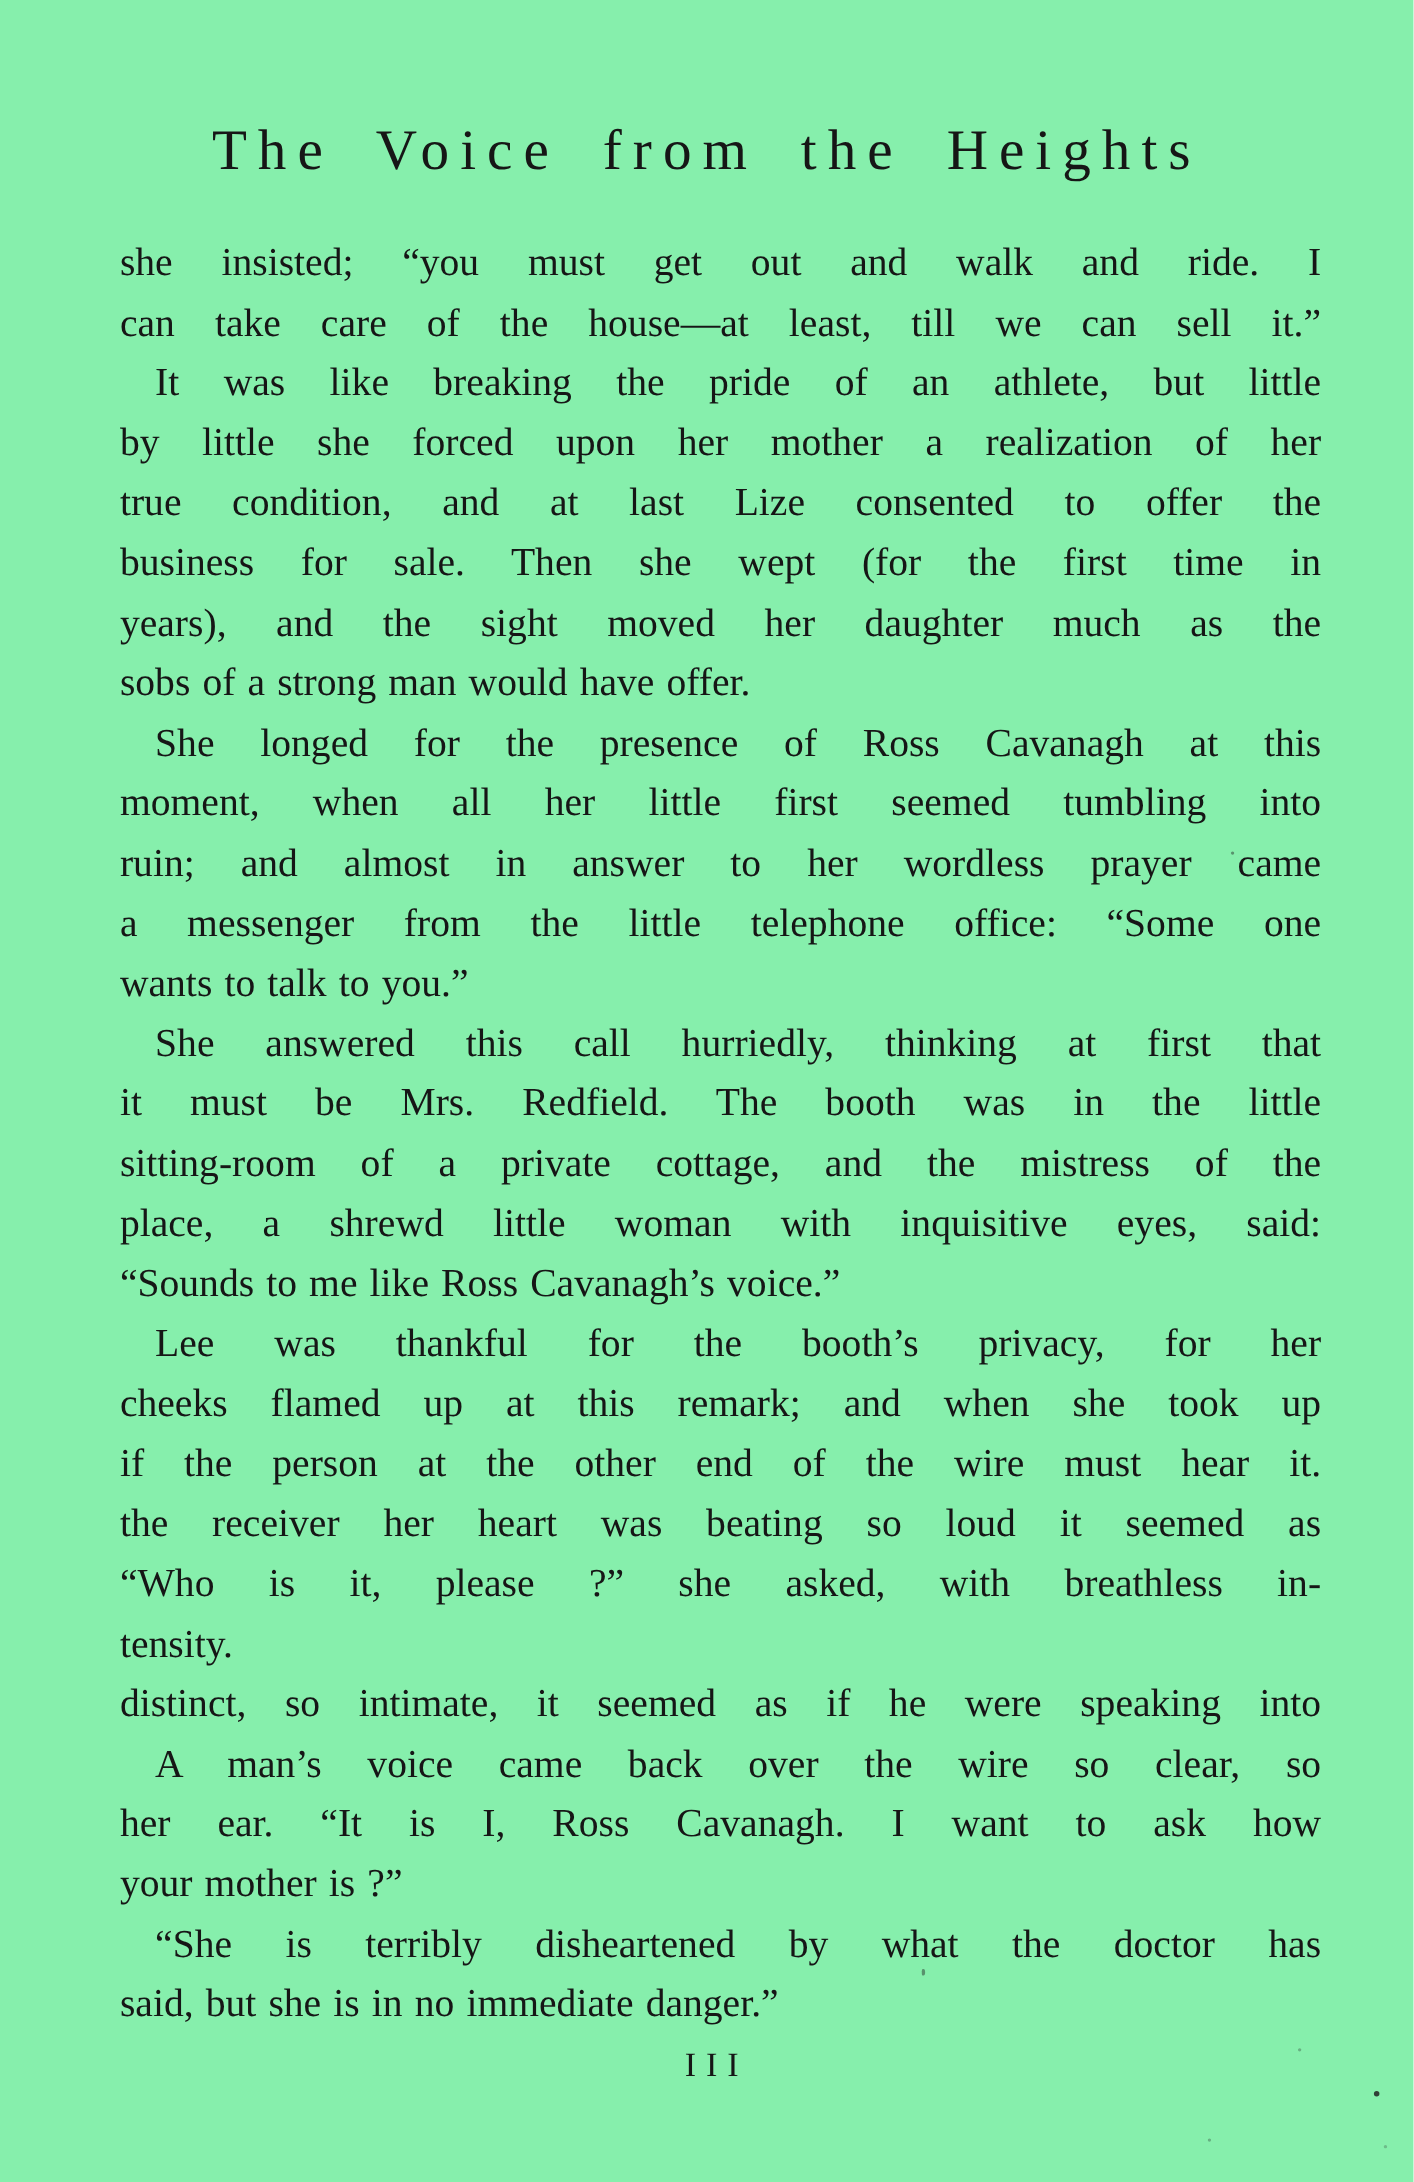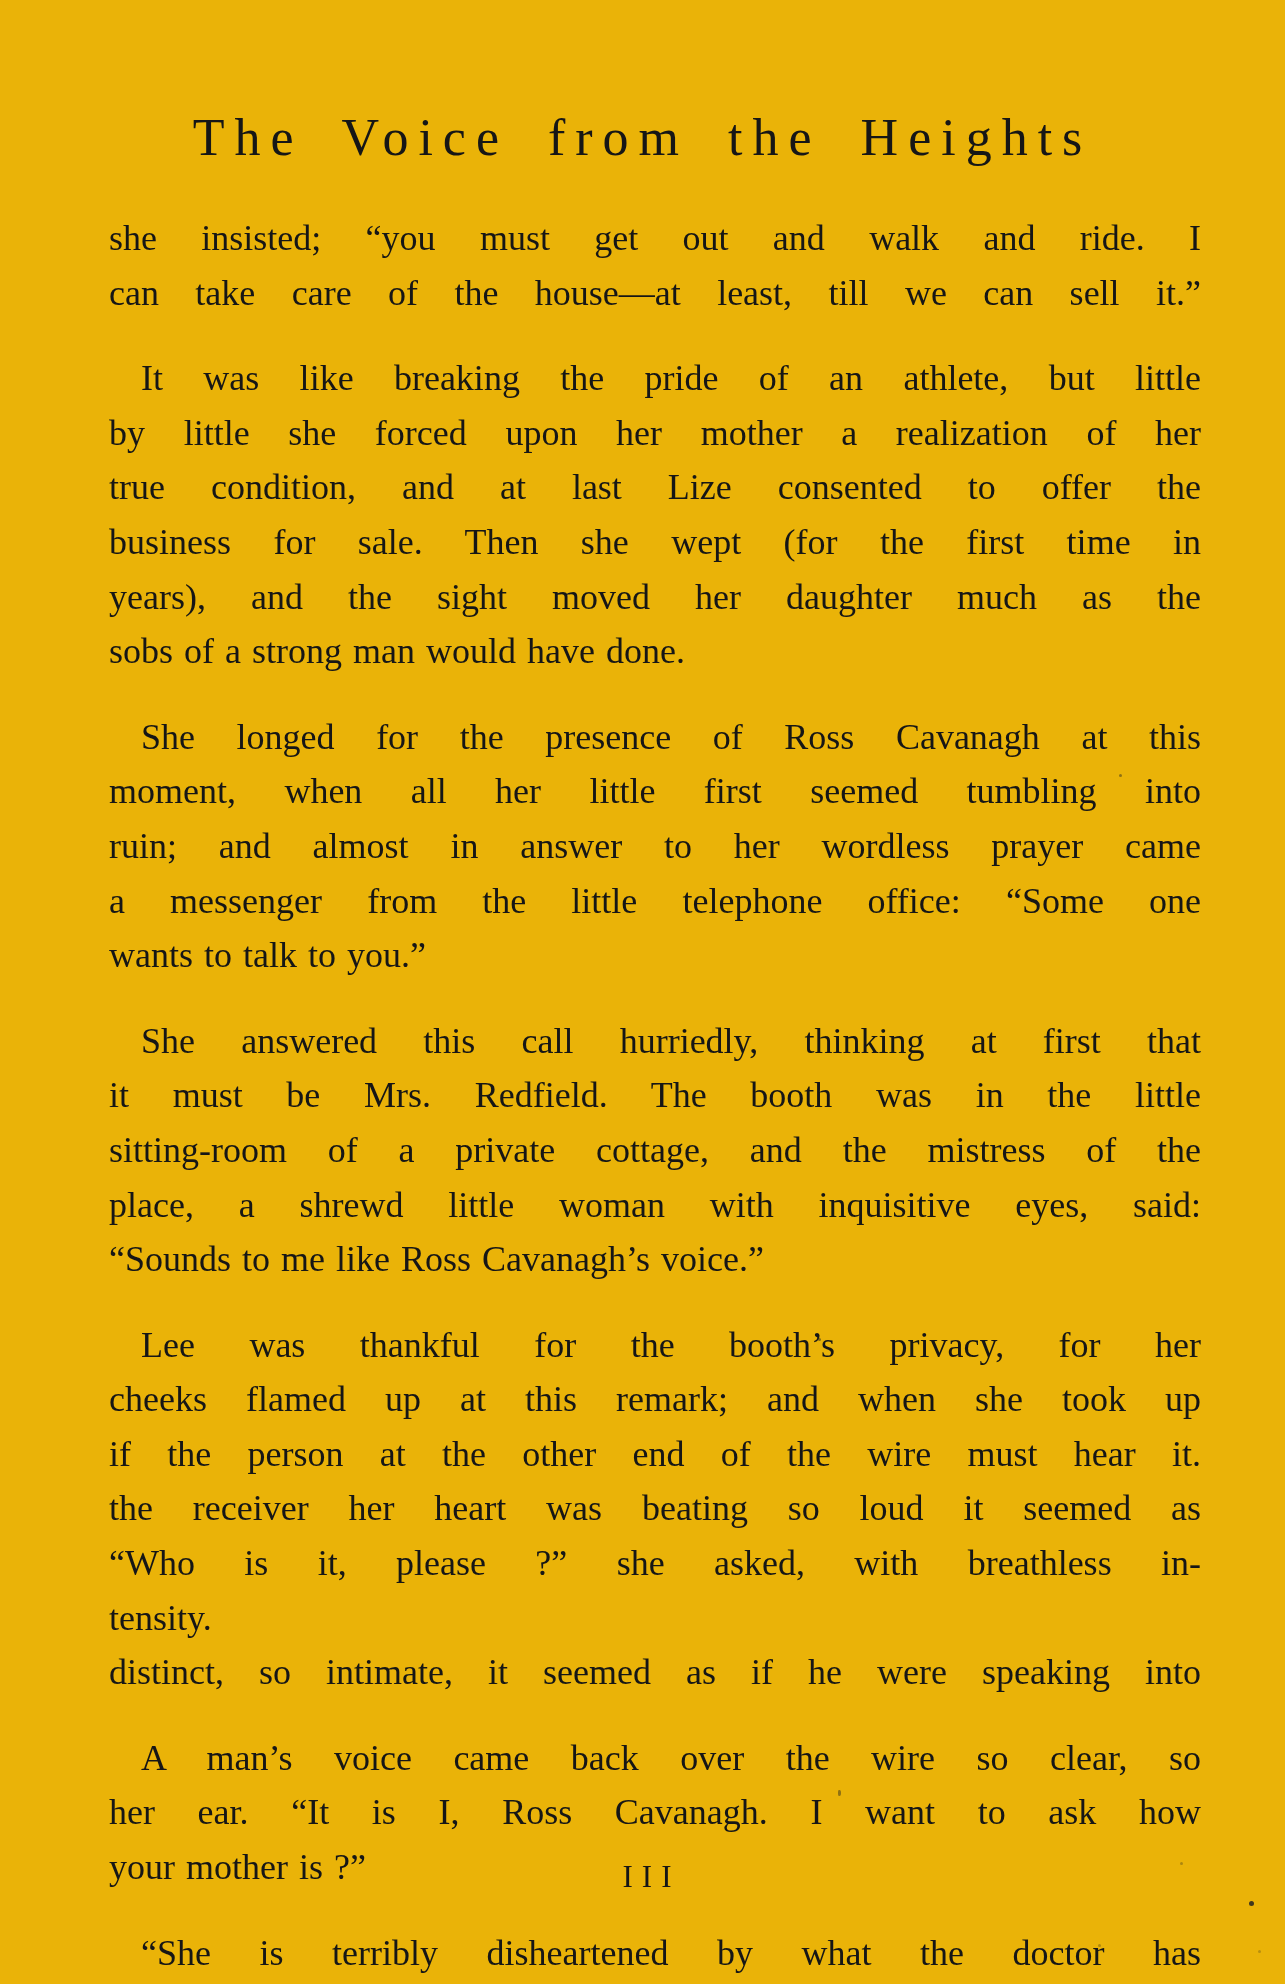--- a/index.html
+++ b/index.html
@@ -4,21 +4,21 @@
 <style>
   html, body {
     margin: 0;
     padding: 0;
     background: #ffffff;
   }
   .page {
     position: relative;
     width: 1285px;
     height: 1984px;
-    background: #eab308;
+    background: #86efac;
     overflow: hidden;
     font-family: "Liberation Serif", "DejaVu Serif", serif;
     color: #161616;
   }
   .title {
     position: absolute;
     top: 112px;
     left: 0;
     width: 100%;
     text-align: center;
@@ -42,21 +42,20 @@
   .line {
     text-align: left;
     white-space: normal;
   }
   .line.j {
     text-align: justify;
     text-align-last: justify;
   }
   .line.in {
     text-indent: 32px;
-    margin-top: 31px;
   }
   .page-number {
     position: absolute;
     top: 1850px;
     left: 0;
     width: 1207px;
     text-align: center;
     font-size: 31px;
     letter-spacing: 9px;
     line-height: 54px;
@@ -82,21 +81,21 @@
   <h1 class="title">The Voice from the Heights</h1>
 
   <div class="page-body">
       <div class="line j">she insisted; “you must get out and walk and ride.  I</div>
       <div class="line j">can take care of the house—at least, till we can sell it.”</div>
       <div class="line j in">It was like breaking the pride of an athlete, but little</div>
       <div class="line j">by little she forced upon her mother a realization of her</div>
       <div class="line j">true condition, and at last Lize consented to offer the</div>
       <div class="line j">business for sale.  Then she wept (for the first time in</div>
       <div class="line j">years), and the sight moved her daughter much as the</div>
-      <div class="line">sobs of a strong man would have done.</div>
+      <div class="line">sobs of a strong man would have offer.</div>
       <div class="line j in">She longed for the presence of Ross Cavanagh at this</div>
       <div class="line j">moment, when all her little first seemed tumbling into</div>
       <div class="line j">ruin; and almost in answer to her wordless prayer came</div>
       <div class="line j">a messenger from the little telephone office: “Some one</div>
       <div class="line">wants to talk to you.”</div>
       <div class="line j in">She answered this call hurriedly, thinking at first that</div>
       <div class="line j">it must be Mrs. Redfield.  The booth was in the little</div>
       <div class="line j">sitting-room of a private cottage, and the mistress of the</div>
       <div class="line j">place, a shrewd little woman with inquisitive eyes, said:</div>
       <div class="line">“Sounds to me like Ross Cavanagh’s voice.”</div>

